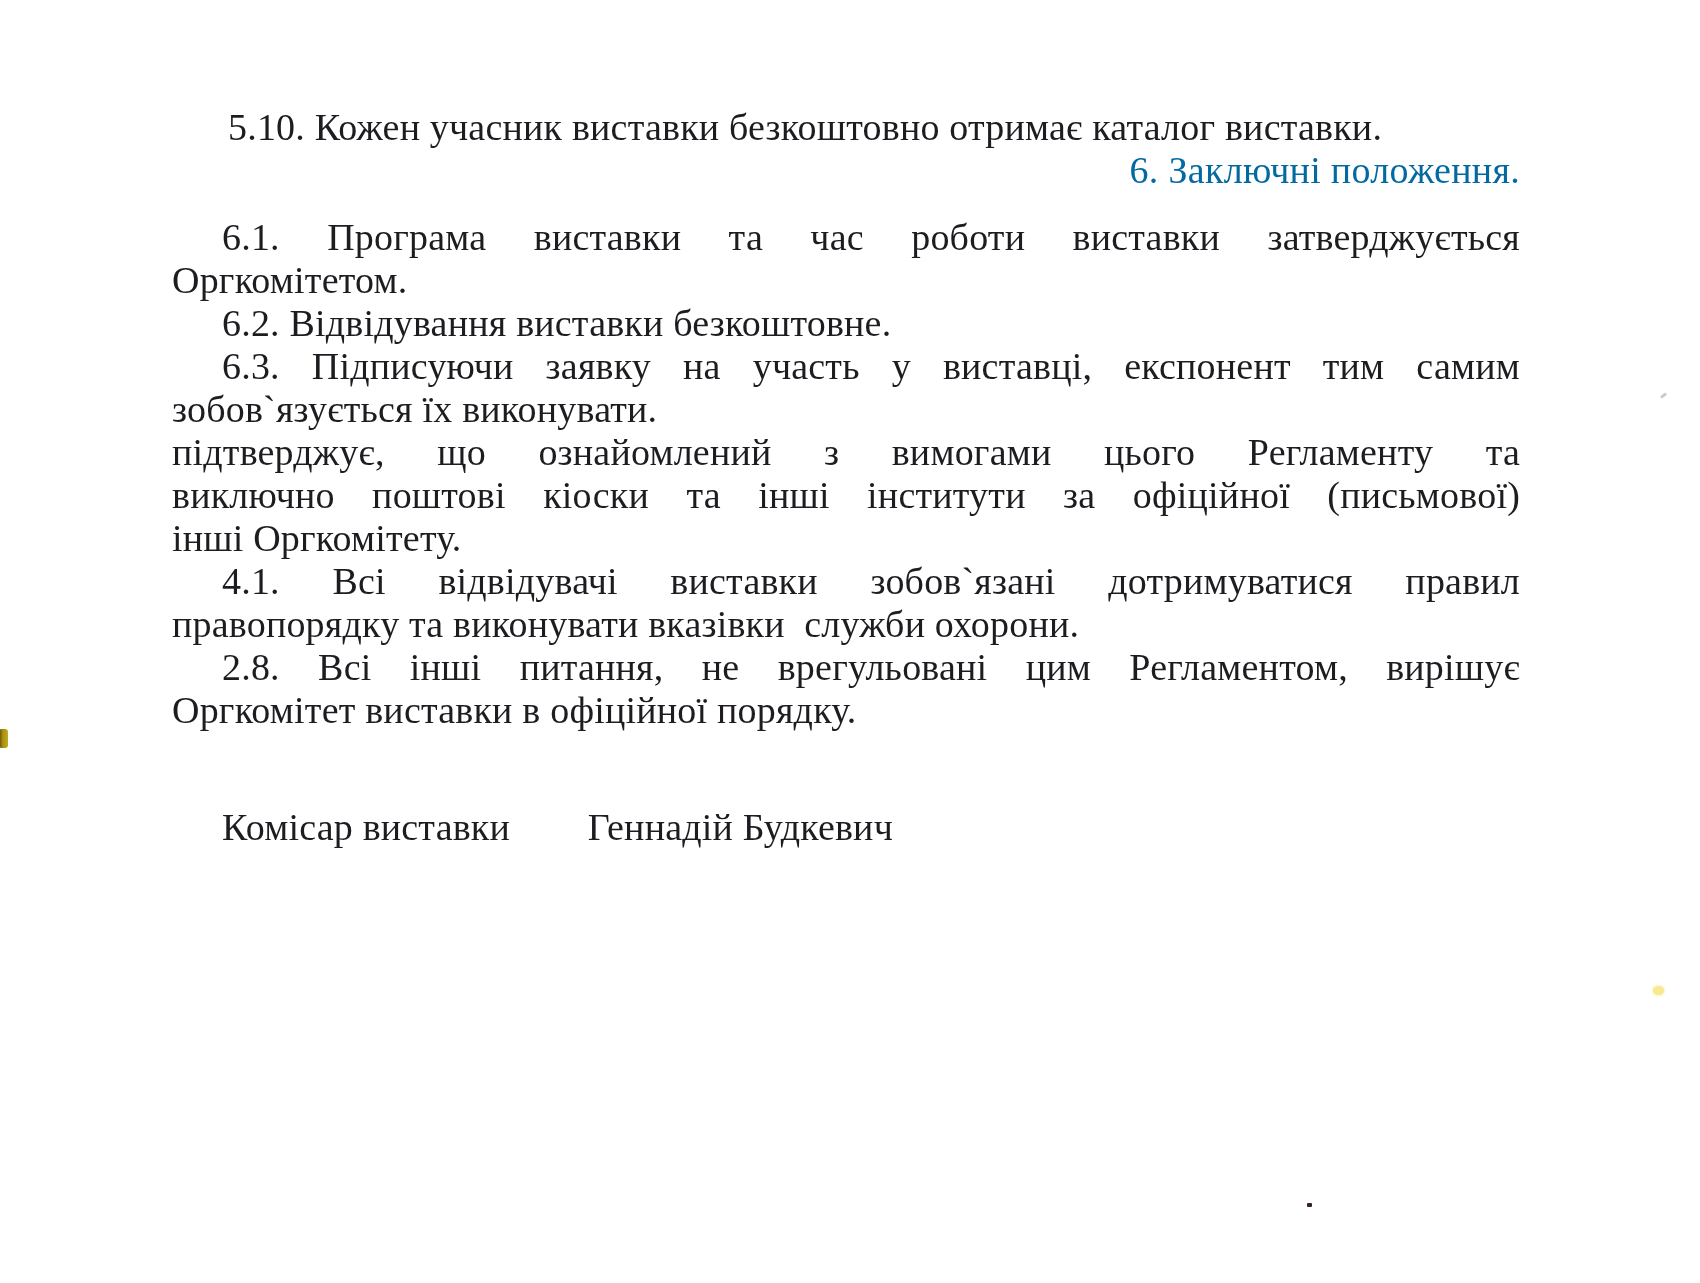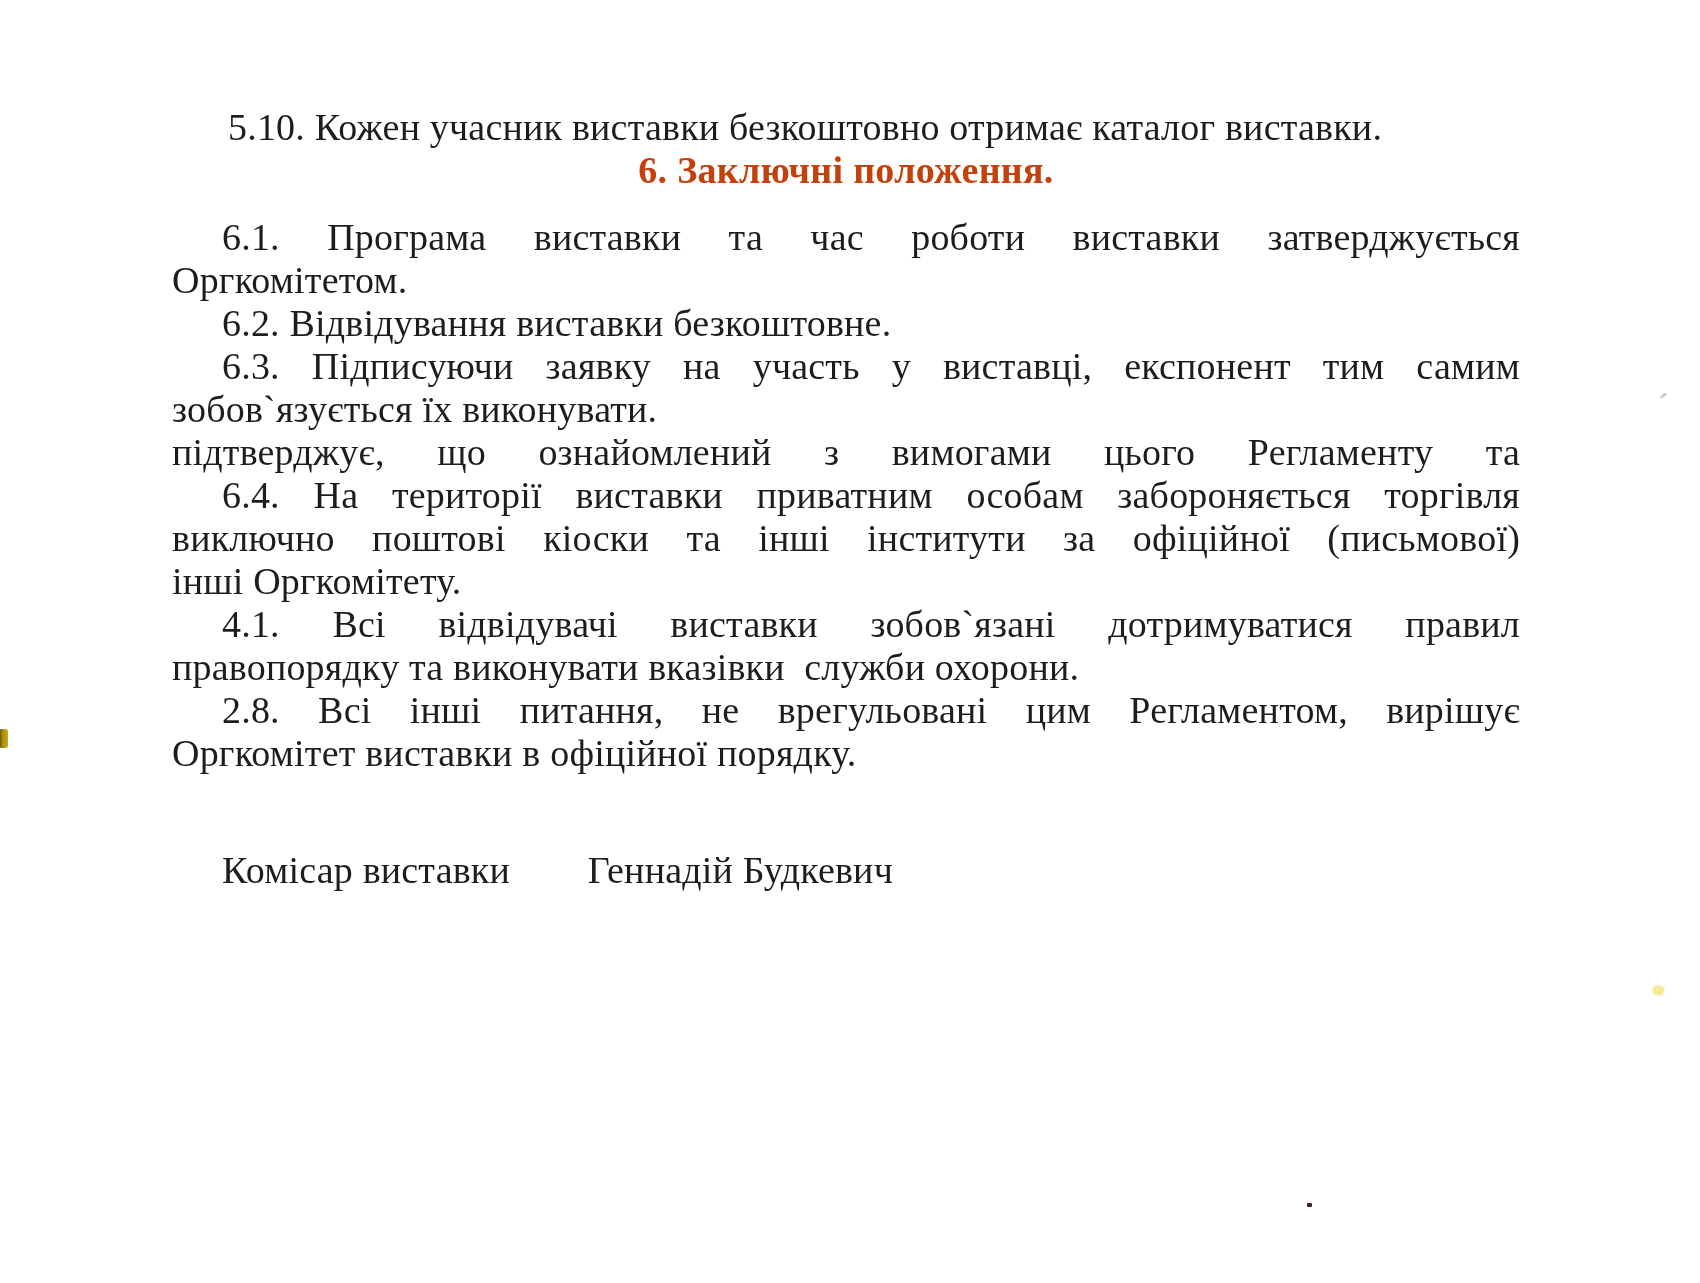--- a/index.html
+++ b/index.html
@@ -34,23 +34,23 @@
     text-align: justify;
     text-align-last: justify;
   }
   .ln.first {
     text-indent: 50px;
   }
   .ln.intro {
     text-indent: 56px;
   }
   .heading {
-    text-align: center;
-    font-weight: bold;
-    color: #c2410c;
+    text-align: right;
+    font-weight: normal;
+    color: #0369a1;
     letter-spacing: 0.3px;
   }
   .para-gap {
     height: 24px;
   }
   .sig-row {
     margin-top: 74px;
     text-indent: 0;
     padding-left: 50px;
     font-family: Liberation Serif, serif;
@@ -124,21 +124,20 @@
       <div class="ln first">6.2. Відвідування виставки безкоштовне.</div>
     </div>
 
     <div>
       <div class="ln just first">6.3. Підписуючи заявку на участь у виставці, експонент тим самим</div>
       <div class="ln">зобов`язується їх виконувати.</div>
       <div class="ln just">підтверджує, що ознайомлений з вимогами цього Регламенту та</div>
     </div>
 
     <div>
-      <div class="ln just first">6.4. На території виставки приватним особам забороняється торгівля</div>
       <div class="ln just">виключно поштові кіоски та інші інститути за офіційної (письмової)</div>
       <div class="ln">інші Оргкомітету.</div>
     </div>
 
     <div>
       <div class="ln just first">4.1. Всі відвідувачі виставки зобов`язані дотримуватися правил</div>
       <div class="ln">правопорядку та виконувати вказівки&nbsp; служби охорони.</div>
     </div>
 
     <div>

